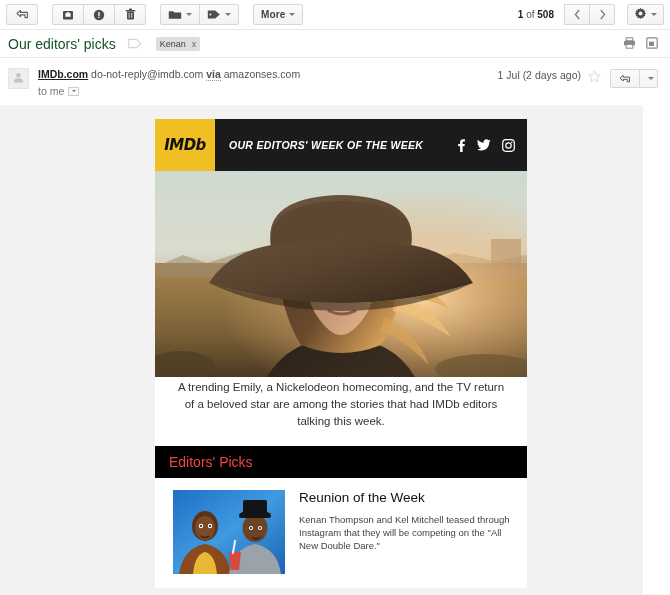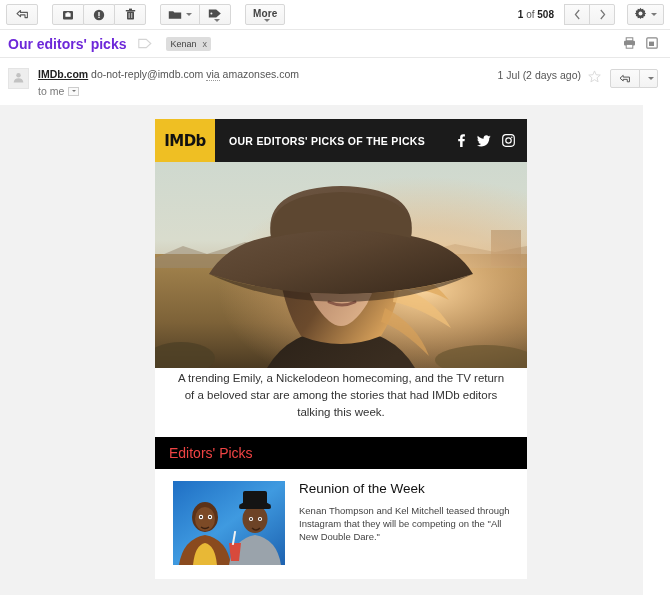--- a/index.html
+++ b/index.html
@@ -30,21 +30,21 @@
     border: 1px solid #d7d7d7;
     border-radius: 2px;
     display: flex;
     align-items: center;
     justify-content: center;
     padding: 0 7px;
     cursor: pointer;
     margin-right: -1px;
   }
   .tb-btn:first-child { border-radius: 2px 0 0 2px; }
-  .tb-btn:last-child { border-radius: 0 2px 2px 0; margin-right: 0; flex-direction: column; }
+  .tb-btn:last-child { border-radius: 0 2px 2px 0; margin-right: 0; }
   .tb-group.single .tb-btn { border-radius: 2px; margin-right: 0; }
   .tb-btn svg { display: block; }
   .tb-label {
     font-size: 10px;
     color: #444;
     font-weight: bold;
     letter-spacing: .1px;
   }
   .caret {
     width: 0; height: 0;
@@ -90,22 +90,22 @@
     position: relative;
     height: 28px;
     background: #fff;
     border-bottom: 1px solid #e8e8e8;
     display: flex;
     align-items: center;
     padding-left: 8px;
   }
   .subject-title {
     font-size: 14px;
-    color: #6d28d9;
-    font-weight: bold;
+    color: #14532d;
+    font-weight: normal;
     margin-right: 12px;
     white-space: nowrap;
   }
   .label-outline { margin-right: 14px; display: flex; align-items: center; }
   .chip {
     display: inline-flex;
     align-items: center;
     background: #ddd;
     border-radius: 2px;
     height: 14px;
@@ -132,21 +132,21 @@
     background: #eeeeee;
     border: 1px solid #e4e4e4;
     display: flex; align-items: center; justify-content: center;
     flex: 0 0 auto;
     margin-right: 9px;
     margin-top: 1px;
   }
   .sender-block { flex: 1 1 auto; min-width: 0; }
   .sender-line { font-size: 10.5px; color: #555; line-height: 14px; white-space: nowrap; }
   .sender-name { font-weight: bold; color: #222; text-decoration: underline; }
-  .via { border-bottom: 1px dotted #999; cursor: pointer; }
+  .via { border-bottom: 1px dotted #999; cursor: pointer; font-weight: bold; }
   .to-line {
     font-size: 10.5px;
     color: #777;
     line-height: 14px;
     margin-top: 3px;
     display: flex;
     align-items: center;
   }
   .to-caret {
     display: inline-flex;
@@ -198,21 +198,21 @@
   }
   .email-card {
     position: absolute;
     left: 122px;
     top: 14px;
     width: 372px;
     background: #ffffff;
   }
 
   
-  .imdb-header { display: flex; height: 43px; }
+  .imdb-header { display: flex; height: 52px; font-style: italic; }
   .imdb-logo {
     width: 60px;
     background: #EFBF23;
     display: flex; align-items: center; justify-content: center;
     flex: 0 0 auto;
   }
   .imdb-logo-text {
     font-family: "DejaVu Sans", sans-serif;
     font-weight: bold;
     font-size: 15px;
@@ -498,21 +498,21 @@
 <div class="canvas">
   <div class="canvas-inner">
 
     <div class="email-card">
 
       <div class="imdb-header">
         <div class="imdb-logo">
           <span class="imdb-logo-text">IMDb</span>
         </div>
         <div class="imdb-bar">
-          <span class="imdb-bar-title">OUR EDITORS' PICKS OF THE PICKS</span>
+          <span class="imdb-bar-title">OUR EDITORS' WEEK OF THE WEEK</span>
           <span class="socials">
             <span class="social">
               <svg width="11" height="13" viewBox="0 0 11 13">
                 <path d="M7.6 13 V7.2 H9.5 L9.8 4.9 H7.6 V3.5 c0 -0.65 0.2 -1.1 1.1 -1.1 H9.9 V0.35 C9.7 0.32 8.95 0.25 8.1 0.25 c -1.8 0 -3 1.1 -3 3.1 V4.9 H3.2 V7.2 H5.1 V13 Z" fill="#ffffff"></path>
               </svg>
             </span>
             <span class="social">
               <svg width="14" height="12" viewBox="0 0 14 12">
                 <path d="M13.6 1.6 c -0.5 0.22 -1.03 0.37 -1.6 0.44 0.58 -0.35 1.02 -0.9 1.23 -1.55 -0.54 0.32 -1.14 0.55 -1.78 0.68 C10.95 0.62 10.22 0.28 9.4 0.28 c -1.56 0 -2.83 1.27 -2.83 2.83 0 0.22 0.02 0.44 0.07 0.65 C4.3 3.64 2.22 2.52 0.83 0.81 0.59 1.23 0.45 1.71 0.45 2.23 c 0 0.98 0.5 1.85 1.26 2.36 -0.46 -0.02 -0.9 -0.14 -1.28 -0.35 v 0.04 c 0 1.37 0.98 2.52 2.27 2.78 -0.24 0.06 -0.49 0.1 -0.75 0.1 -0.18 0 -0.36 -0.02 -0.53 -0.05 0.36 1.12 1.4 1.94 2.64 1.96 -0.97 0.76 -2.19 1.21 -3.51 1.21 -0.23 0 -0.45 -0.01 -0.67 -0.04 1.25 0.8 2.74 1.27 4.34 1.27 5.2 0 8.05 -4.31 8.05 -8.05 l -0.01 -0.37 c 0.55 -0.4 1.03 -0.9 1.41 -1.47 z" fill="#ffffff"></path>
               </svg>

